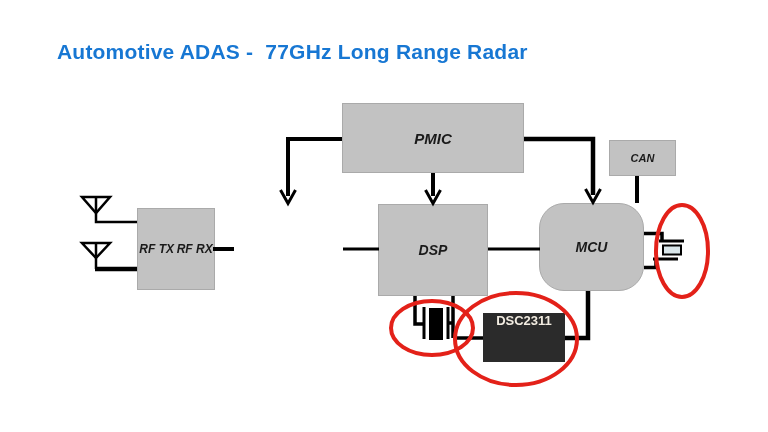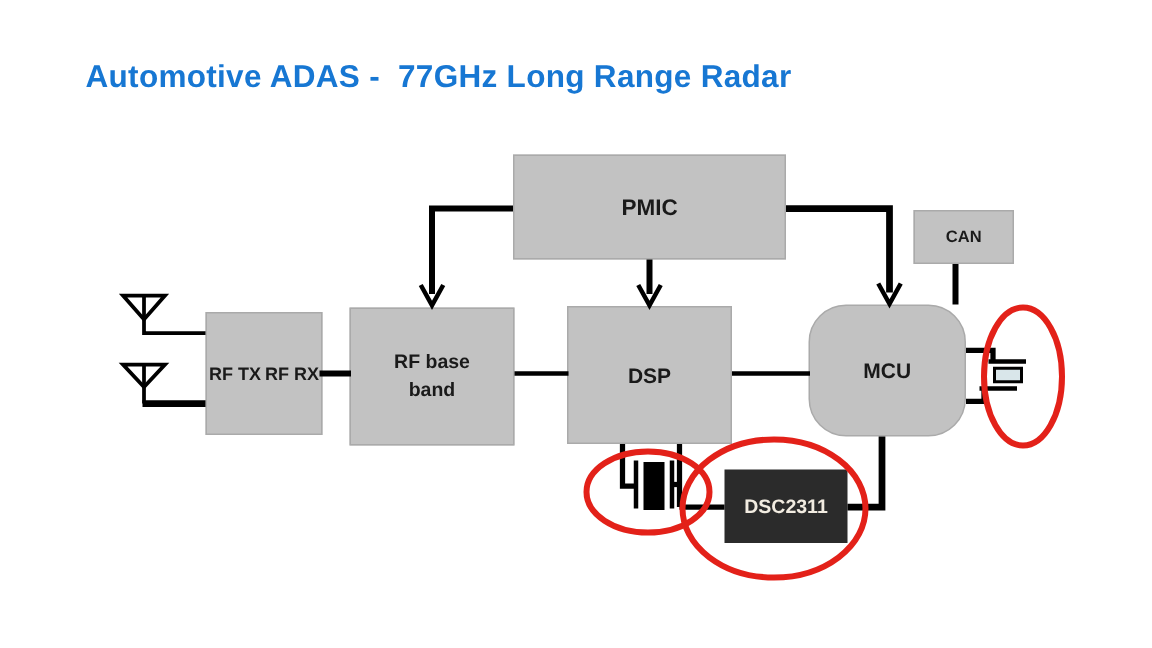--- a/index.html
+++ b/index.html
@@ -11,33 +11,34 @@
     position:absolute;left:57px;top:40px;margin:0;
     font-size:21px;font-weight:bold;letter-spacing:0.2px;
     color:var(--title_blue,#1777d3);white-space:pre;
   }
   .block{
     position:absolute;background:var(--block_fill,#c2c2c2);
     border:1px solid var(--block_border,#aaaaaa);
     display:flex;align-items:center;justify-content:center;
     color:var(--label_text,#1a1a1a);font-weight:bold;text-align:center;
     box-sizing:border-box;
+    font-style:italic;
   }
   .block.pmic{left:342px;top:103px;width:182px;height:70px;font-size:15px;}
   .block.can{left:609px;top:140px;width:67px;height:36px;font-size:11px;}
   .block.rftxrx{left:137px;top:208px;width:78px;height:82px;font-size:12px;
     flex-direction:row;justify-content:space-around;padding:8px 0;}
   .block.rfbb{left:233px;top:205px;width:110px;height:92px;font-size:13px;line-height:1.45;}
   .block.rfbb .lbl{width:62px;}
   .block.dsp{left:378px;top:204px;width:110px;height:92px;font-size:14px;}
   .block.mcu{left:539px;top:203px;width:105px;height:88px;font-size:14px;border-radius:25px;}
   .chip{
     position:absolute;left:483px;top:313px;width:82px;height:49px;
     background:var(--chip_fill,#2b2b2b);color:var(--chip_text,#f2ece1);
-    display:flex;align-items:center;justify-content:center;
+    display:flex;align-items:flex-start;justify-content:center;
     font-size:13px;font-weight:bold;
   }
   svg.overlay{position:absolute;left:0;top:0;width:768px;height:432px;pointer-events:none;}
 </style>
 </head>
 <body>
 
 <div class="canvas">
 
   <h1 class="slide-title">Automotive ADAS -  77GHz Long Range Radar</h1>
@@ -48,23 +49,20 @@
 
   <div class="block can">
     <span class="lbl">CAN</span>
   </div>
 
   <div class="block rftxrx">
     <span class="lbl">RF TX</span>
     <span class="lbl">RF RX</span>
   </div>
 
-  <div class="block rfbb">
-    <span class="lbl">RF base band</span>
-  </div>
 
   <div class="block dsp">
     <span class="lbl">DSP</span>
   </div>
 
   <div class="block mcu">
     <span class="lbl">MCU</span>
   </div>
 
   <div class="chip">

